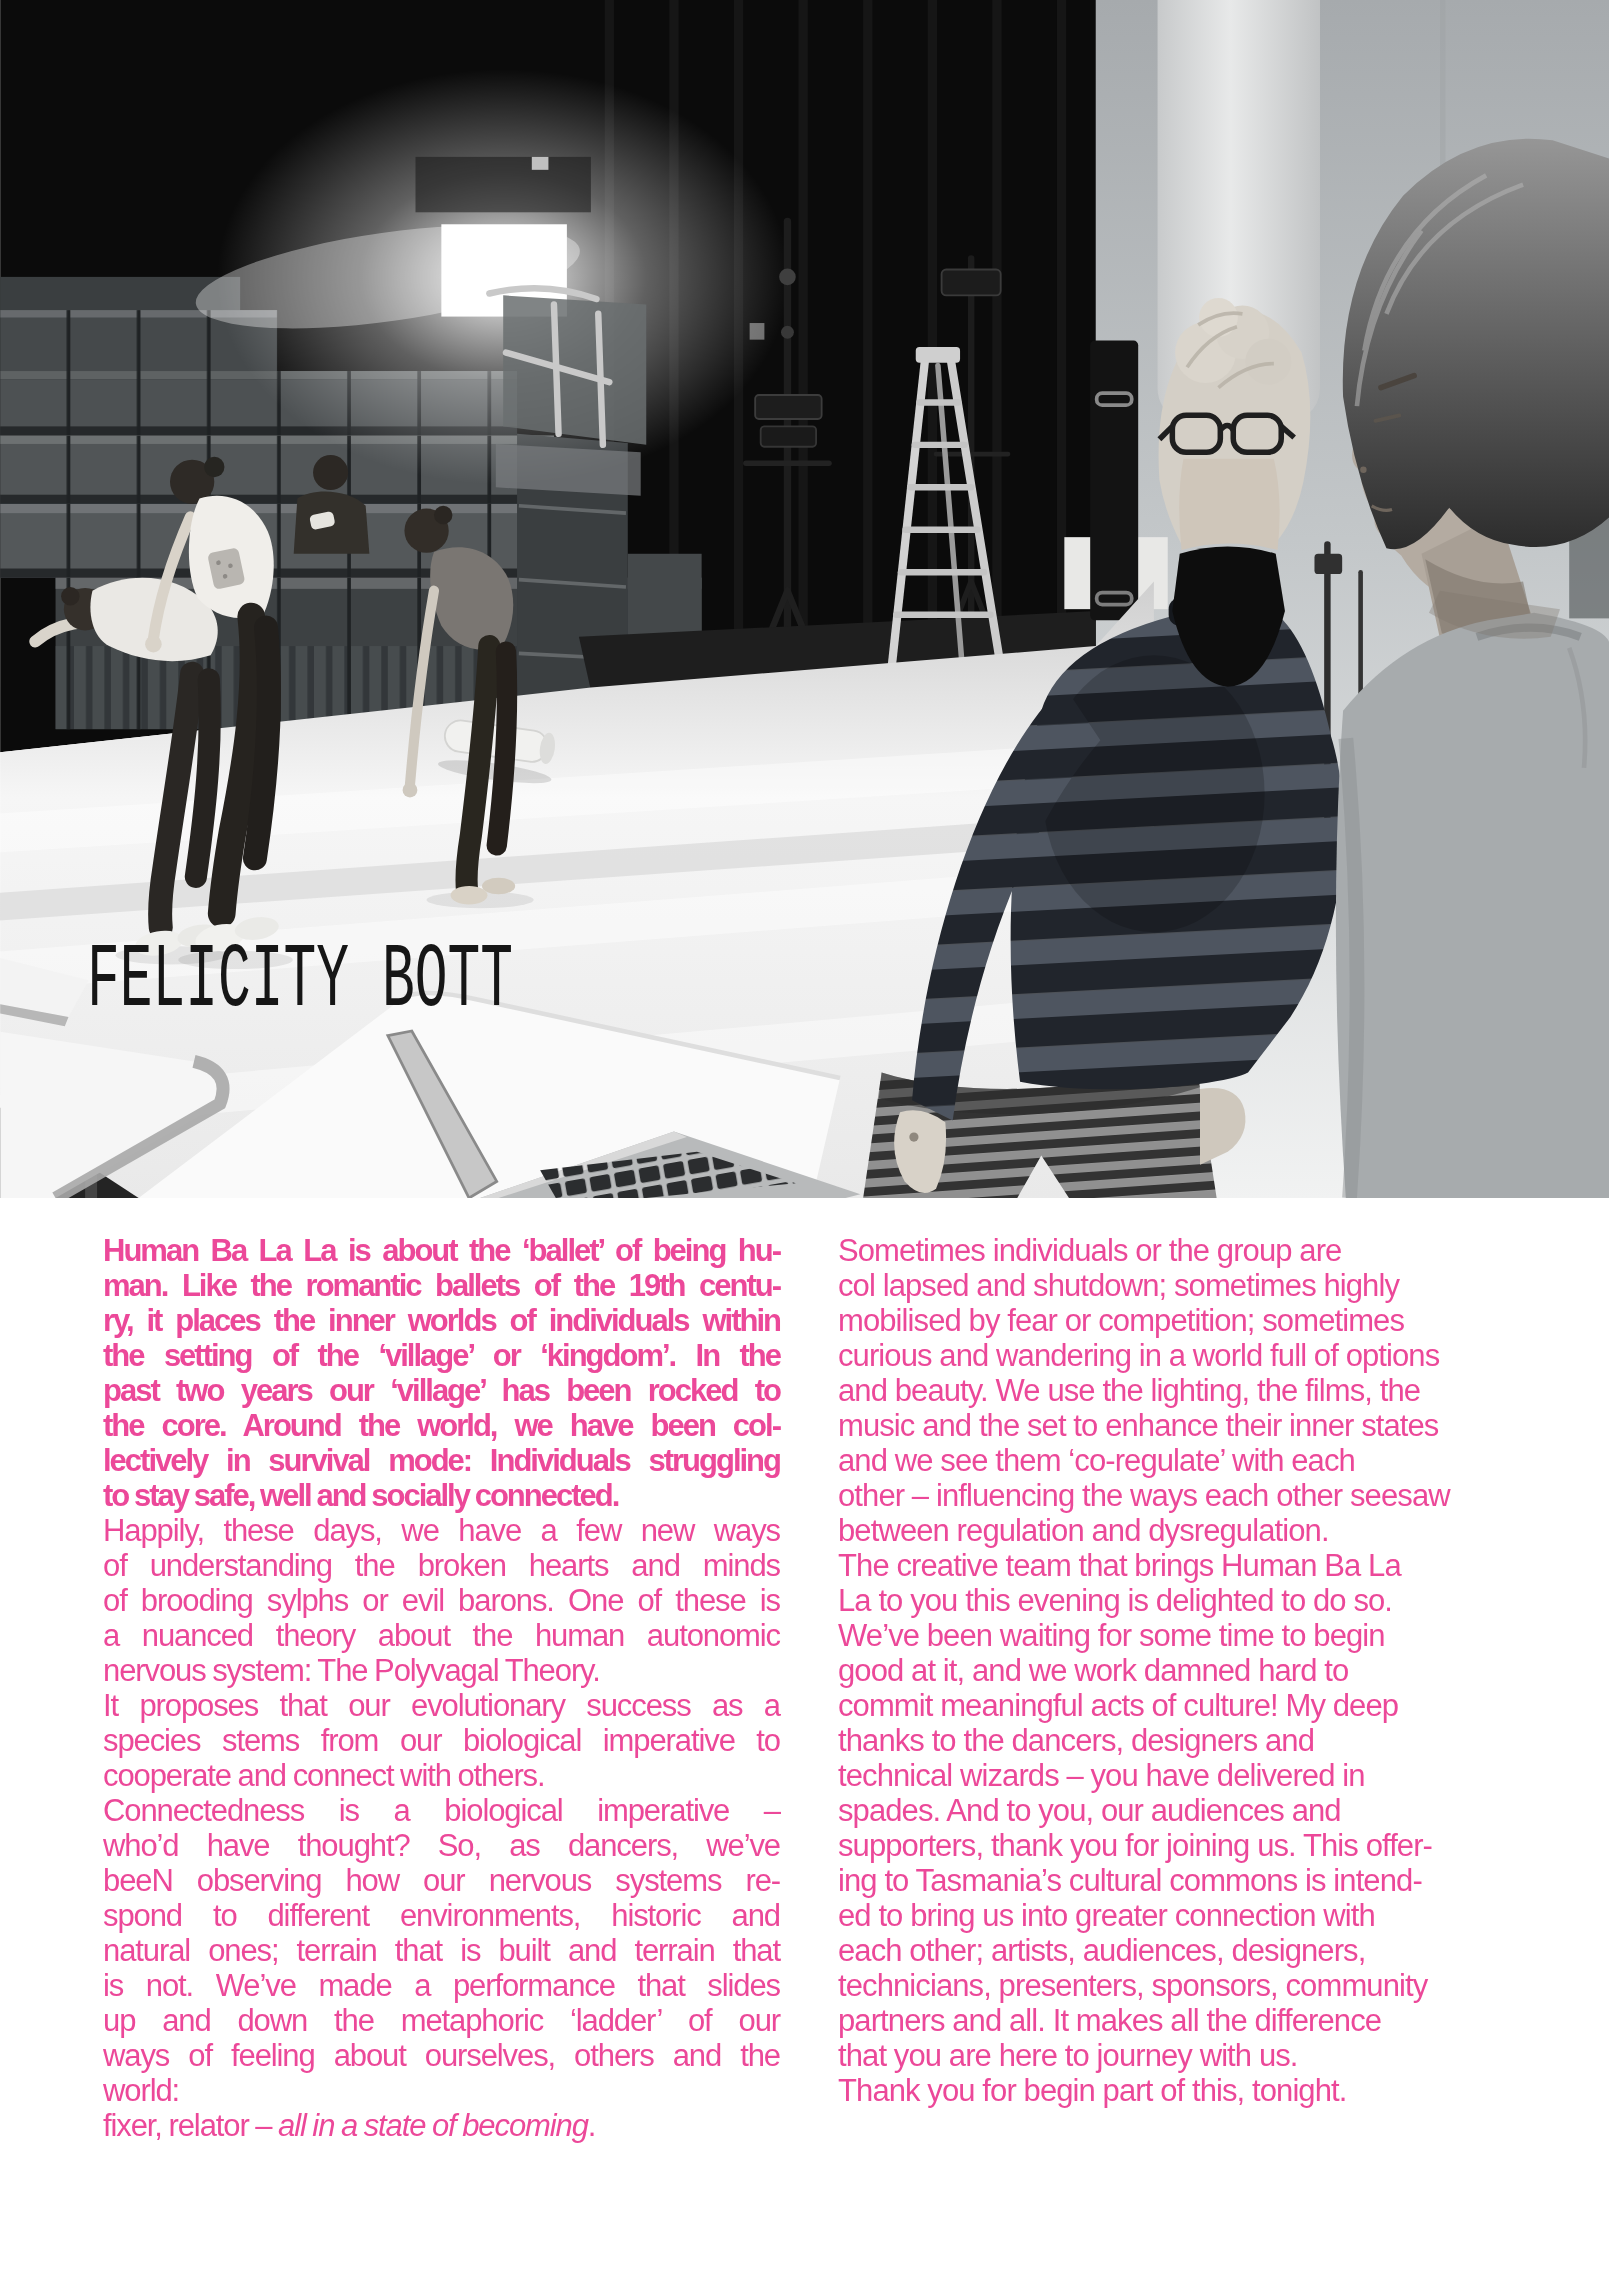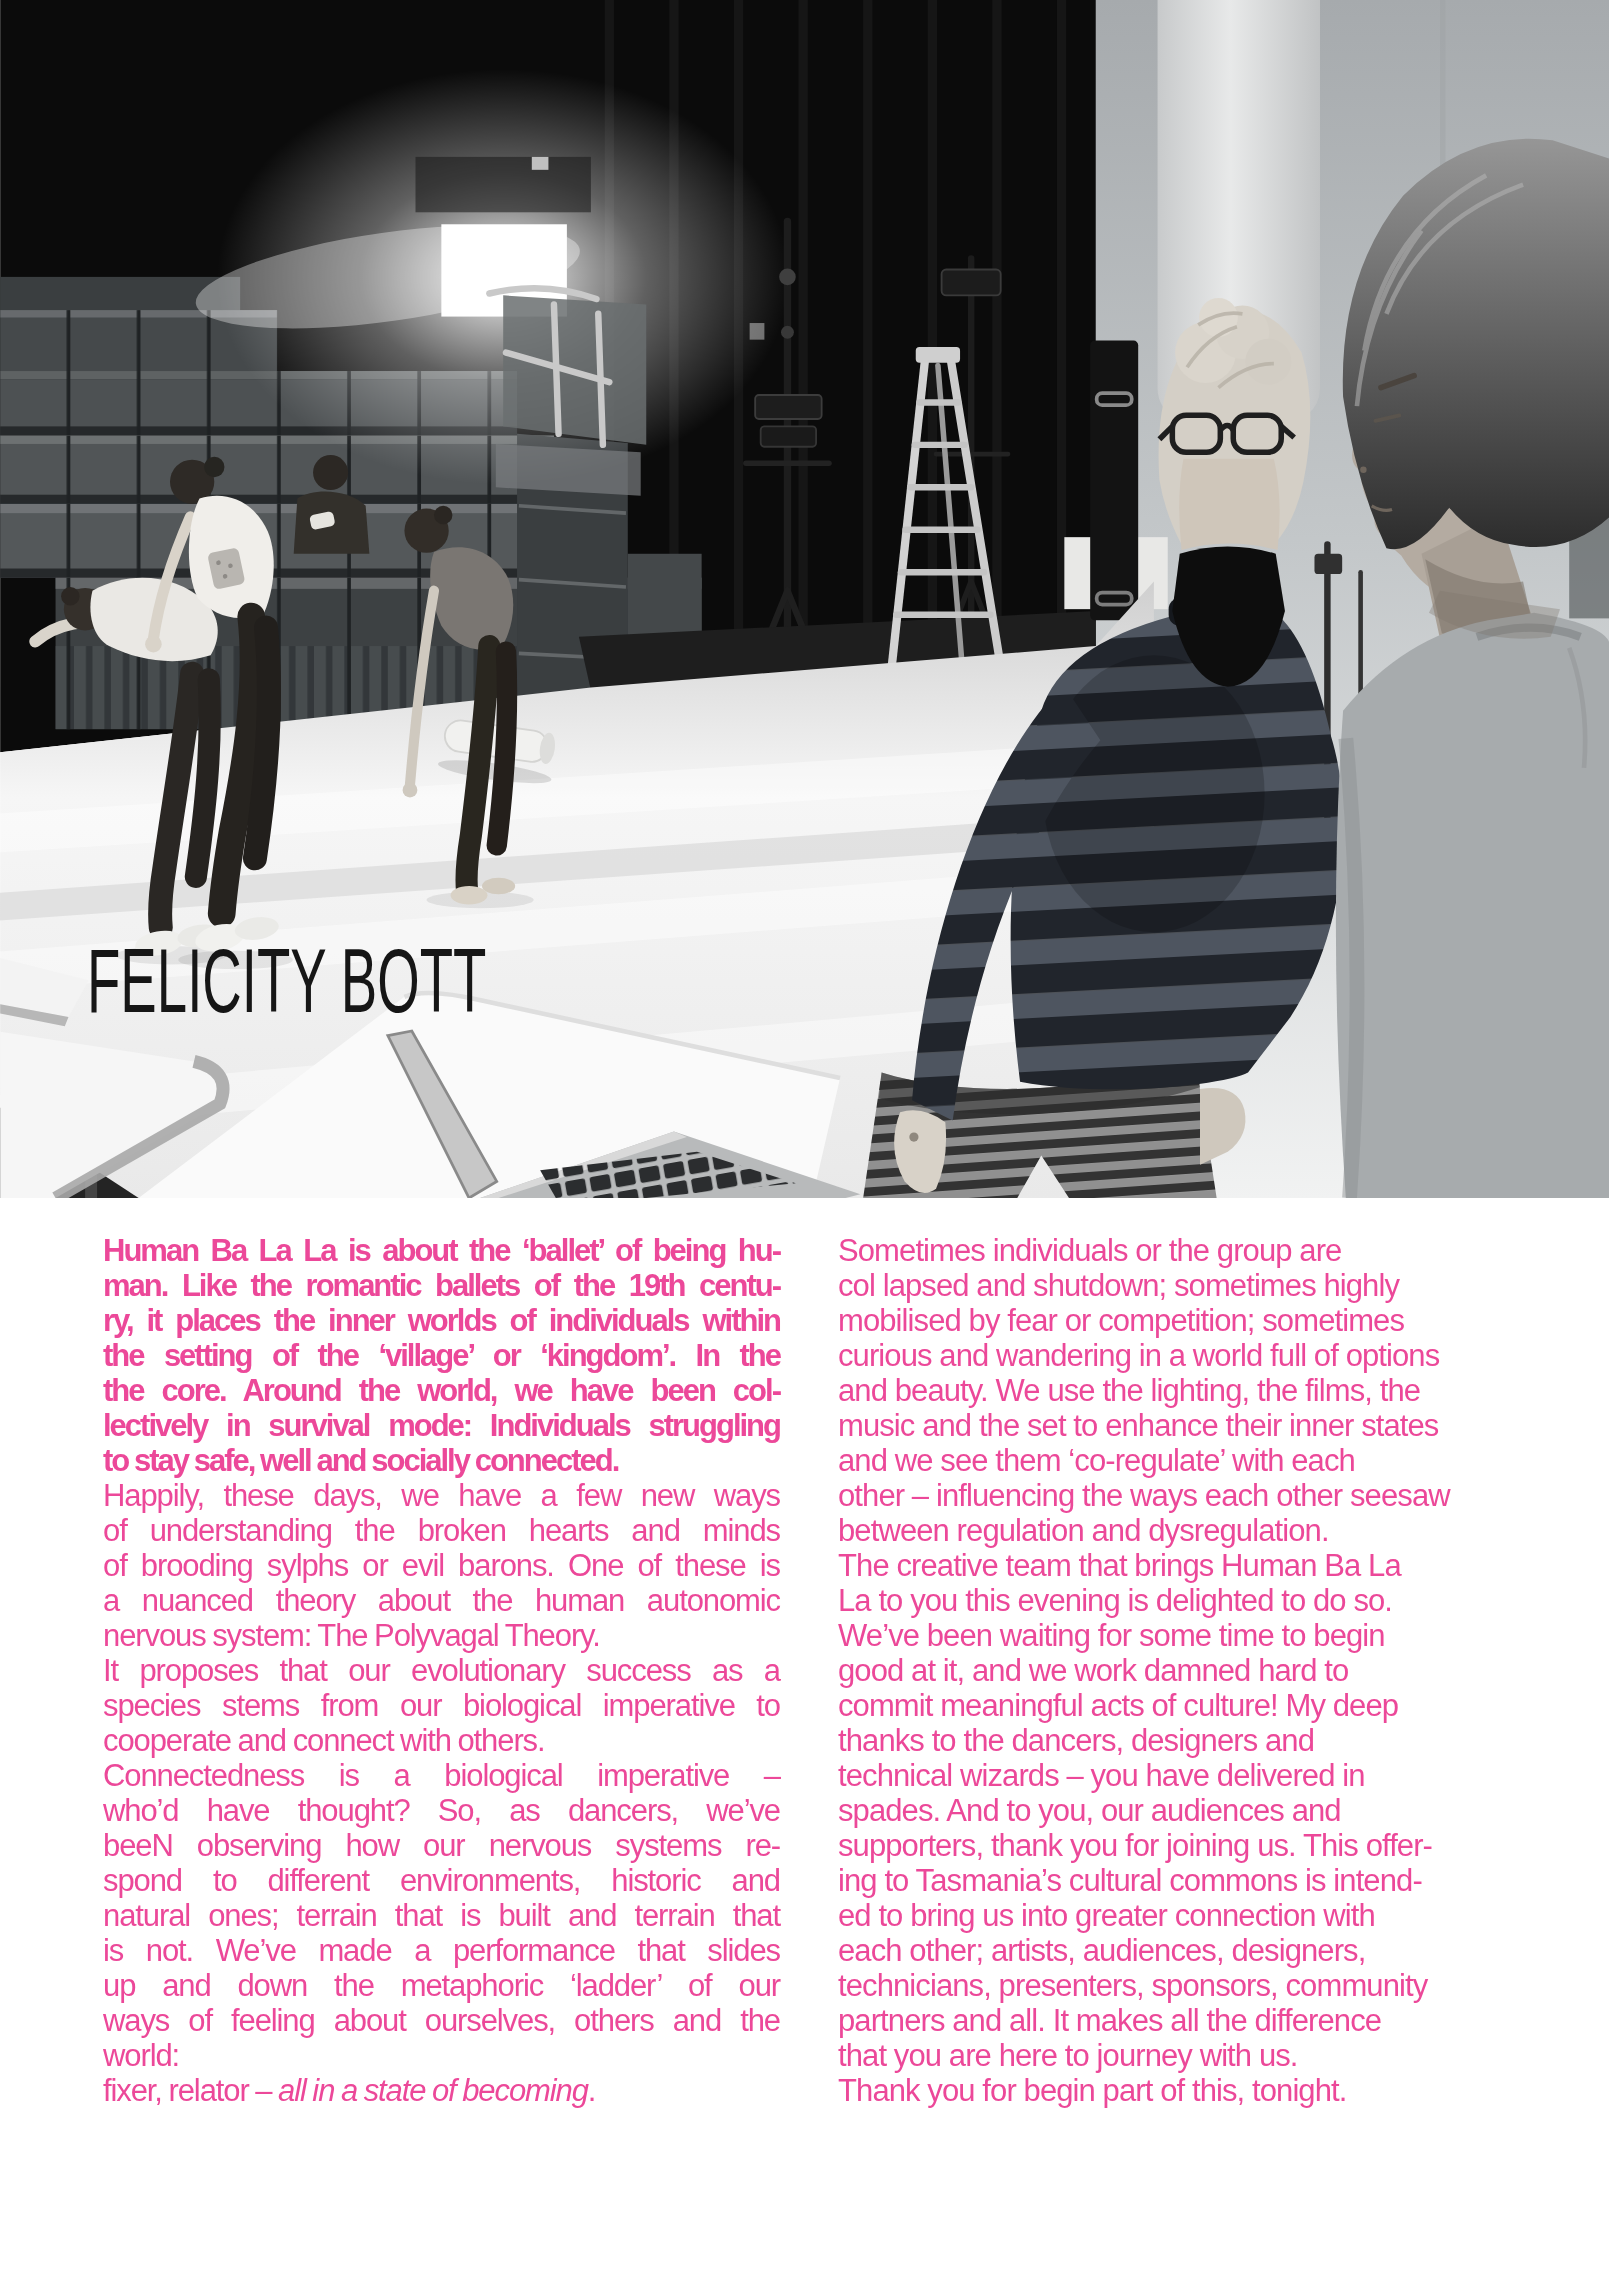--- a/index.html
+++ b/index.html
@@ -1,20 +1,20 @@
 <!DOCTYPE html>
 <html style="font-size:14.8px"><head>
 <meta charset="utf-8">
 <style>
   html,body{margin:0;padding:0;background:#ffffff;}
   body{width:1610px;height:2289px;position:relative;font-family:"Liberation Sans",sans-serif;}
   .page{position:absolute;inset:0;background:#fff;}
 
   
-  .photo{position:absolute;left:0;top:0;width:1610px;height:1013px;margin:0;}
+  .photo{position:absolute;left:0;top:0;width:1610px;height:1013px;margin:0;font-family:Liberation Mono, monospace;}
   .photo svg{display:block;width:1610px;height:1198px;}
   .title{
     position:absolute;left:87px;bottom:-13px;margin:0;
     font-size:91px;line-height:1;font-weight:400;color:#161616;
     letter-spacing:0;transform:scaleX(.60);transform-origin:0 100%;
     white-space:nowrap;
   }
 
   
   .columns{position:absolute;left:103px;top:1233px;display:flex;gap:58px;}
@@ -342,20 +342,21 @@
 
     <h1 class="title">FELICITY BOTT</h1>
   </figure>
 
   <main class="columns">
     <section class="col col-left" id="col-left">
         <div class="line b j"><span>Human Ba La La is about the ‘ballet’ of being hu-</span></div>
         <div class="line b j"><span>man. Like the romantic ballets of the 19th centu-</span></div>
         <div class="line b j"><span>ry, it places the inner worlds of individuals within</span></div>
         <div class="line b j"><span>the setting of the ‘village’ or ‘kingdom’. In the</span></div>
+        <div class="line b j"><span>past two years our ‘village’ has been rocked to</span></div>
         <div class="line b j"><span>the core. Around the world, we have been col-</span></div>
         <div class="line b j"><span>lectively in survival mode: Individuals struggling</span></div>
         <div class="line b"><span>to stay safe, well and socially connected.</span></div>
         <div class="line j"><span>Happily, these days, we have a few new ways</span></div>
         <div class="line j"><span>of understanding the broken hearts and minds</span></div>
         <div class="line j"><span>of brooding sylphs or evil barons. One of these is</span></div>
         <div class="line j"><span>a nuanced theory about the human autonomic</span></div>
         <div class="line"><span>nervous system: The Polyvagal Theory.</span></div>
         <div class="line j"><span>It proposes that our evolutionary success as a</span></div>
         <div class="line j"><span>species stems from our biological imperative to</span></div>

